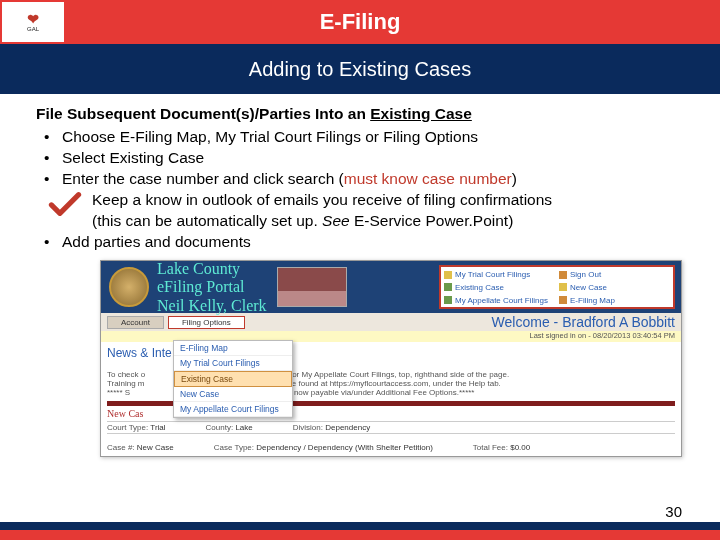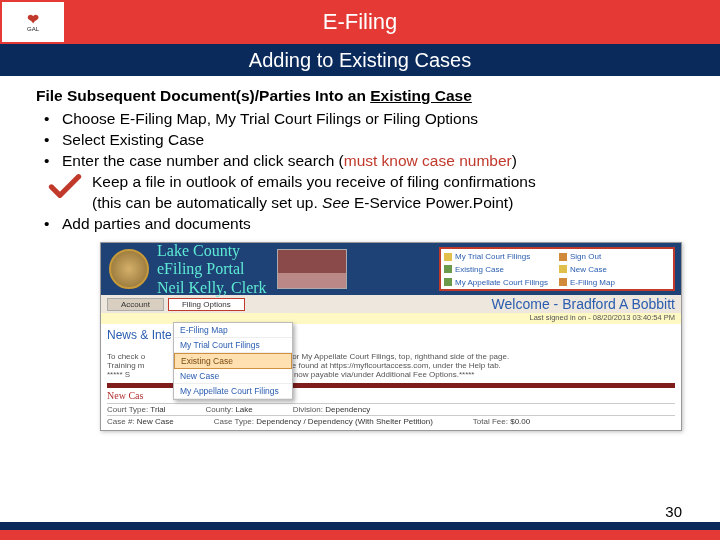--- a/index.html
+++ b/index.html
@@ -1,23 +1,23 @@
 <!DOCTYPE html>
 <html><head>
 <meta charset="utf-8">
 <style>
   * { box-sizing: border-box; margin: 0; padding: 0; }
   body { width: 720px; height: 540px; font-family: Arial, sans-serif; background: #fff; position: relative; overflow: hidden; }
 
   .title-bar { width: 100%; height: 44px; background: #e53935; display: flex; align-items: center; position: relative; }
   .logo { width: 62px; height: 40px; background: #fff; margin-left: 2px; display: flex; flex-direction: column; align-items: center; justify-content: center; font-size: 6px; line-height: 1; color: #222; position: relative; }
   .logo-top { font-size: 14px; color: #c0392b; font-weight: bold; }
-  .title { color: #fff; font-size: 22px; font-weight: 400; position: absolute; left: 50%; transform: translateX(-50%); }
+  .title { color: #fff; font-size: 22px; font-weight: 700; position: absolute; left: 50%; transform: translateX(-50%); }
 
-  .subtitle-bar { width: 100%; height: 32px; background: #0a2a5c; display: flex; align-items: center; justify-content: center; }
+  .subtitle-bar { width: 100%; height: 50px; background: #0a2a5c; display: flex; align-items: center; justify-content: center; }
   .subtitle { color: #fff; font-size: 20px; }
 
   .content { padding: 10px 36px 0 36px; font-size: 15.5px; line-height: 1.35; color: #000; }
   .section-title { font-weight: bold; margin-bottom: 2px; }
   .underline { text-decoration: underline; }
   .bullets { list-style: none; padding-left: 8px; }
   .bullets li { padding-left: 18px; position: relative; }
   .bullets li::before { content: "•"; position: absolute; left: 0; }
   .must-know { color: #c0392b; }
   .sub-indent { padding-left: 56px; position: relative; }
@@ -45,21 +45,21 @@
 
   .ss-body { position: relative; padding: 4px 6px 0 6px; font-size: 8px; color: #555; min-height: 70px; }
   .ss-body .nheader { color: #2a5db0; font-size: 12px; margin-bottom: 10px; }
   .drop { position: absolute; left: 72px; top: -2px; width: 120px; background: #fff; border: 1px solid #bbb; box-shadow: 2px 2px 4px rgba(0,0,0,0.3); z-index: 5; }
   .drop div { padding: 2px 6px; border-bottom: 1px solid #eee; color: #2a5db0; font-size: 8.5px; }
   .drop .hl { background: #ffe0b0; border: 1px solid #d09040; color: #7a4a10; }
 
   .newcase-row { border-top: 5px solid #7f1d1d; margin-top: 4px; padding-top: 2px; }
   .newcase-title { color: #b03030; font-size: 10px; font-family: Georgia, serif; }
   .fields { display: flex; font-size: 8px; color: #333; gap: 40px; padding: 1px 0 1px 0; border-top: 1px solid #ccc; border-bottom: 1px solid #ccc; margin-top: 2px; }
-  .fields2 { display: flex; font-size: 8px; color: #333; gap: 40px; padding: 1px 0 4px 0; }
+  .fields2 { display: flex; font-size: 8px; color: #333; gap: 40px; padding: 1px 0 4px 0; margin-top: 8px; }
   .lbl { color: #555; }
 
   .page-num { position: absolute; right: 38px; bottom: 20px; font-size: 15px; color: #000; }
   .footer1 { position: absolute; left: 0; bottom: 10px; width: 100%; height: 8px; background: #0a2a5c; }
   .footer2 { position: absolute; left: 0; bottom: 0; width: 100%; height: 10px; background: #e53935; }
 </style>
 </head>
 <body>
 
 <div class="title-bar">
@@ -84,21 +84,21 @@
     <li>
       <span>Enter the case number and click search (</span><span class="must-know">must know case number</span><span>)</span>
     </li>
   </ul>
   <div class="sub-indent">
     <div class="checkmark">
       <svg viewBox="0 0 40 30">
           <path d="M4 16 L14 26 L36 4" stroke="#c0392b" stroke-width="6" fill="none" stroke-linecap="round" stroke-linejoin="round"></path>
         </svg>
     </div>
-    <div>Keep a file in outlook of emails you receive of filing confirmations</div>
+    <div>Keep a know in outlook of emails you receive of filing confirmations</div>
     <div>
       <span>(this can be automatically set up.  </span><span class="italic">See</span><span> E-Service Power.Point)</span>
     </div>
   </div>
   <ul class="bullets">
     <li>Add parties and documents</li>
   </ul>
 </div>
 
 <div class="screenshot">

